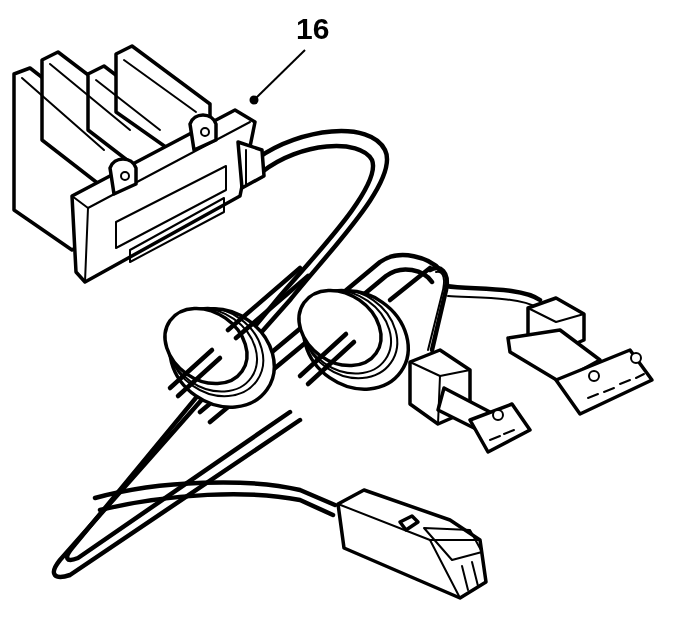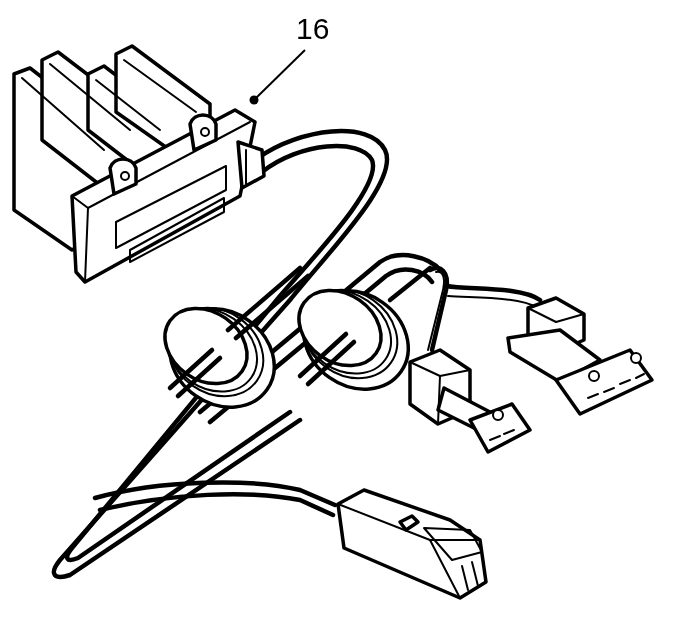--- a/index.html
+++ b/index.html
@@ -1,18 +1,18 @@
 <!DOCTYPE html>
 <html><head>
   <meta charset="utf-8">
   <style>
     html, body { margin: 0; padding: 0; background: #ffffff; }
     body { width: 700px; height: 637px; position: relative; overflow: hidden; font-family: "Liberation Sans", sans-serif; }
     .canvas { position: absolute; left: 0; top: 0; width: 700px; height: 637px; }
-    .callout-label { position: absolute; left: 296px; top: 14px; font-family: "Liberation Sans", sans-serif; font-weight: normal; font-size: 30px; color: #000; line-height: 1; }
+    .callout-label { position: absolute; left: 296px; top: 14px; font-family: "Liberation Sans", sans-serif; font-weight: bold; font-size: 30px; color: #000; line-height: 1; }
     svg .o { fill: none; stroke: #000; stroke-width: 4.5; stroke-linecap: round; stroke-linejoin: round; }
     svg .t { fill: none; stroke: #000; stroke-width: 2; stroke-linecap: round; stroke-linejoin: round; }
     svg .f { fill: #fff; stroke: #000; stroke-width: 3.5; stroke-linejoin: round; }
     svg .ft { fill: #fff; stroke: #000; stroke-width: 2; stroke-linejoin: round; }
   </style>
 </head>
 <body>
 
 <div class="canvas">
   <svg width="700" height="637" viewBox="0 0 700 637" xmlns="http://www.w3.org/2000/svg">

